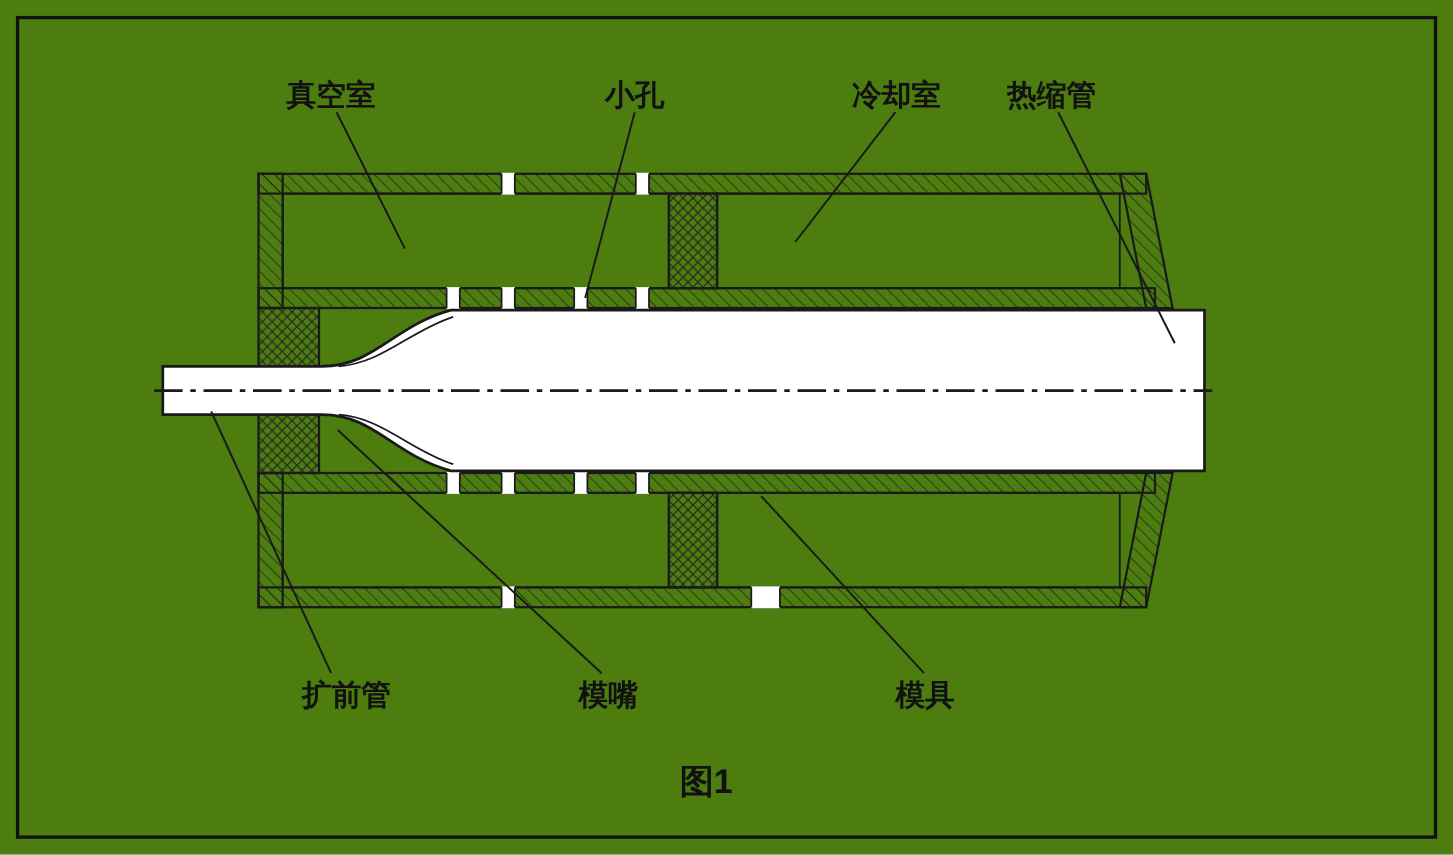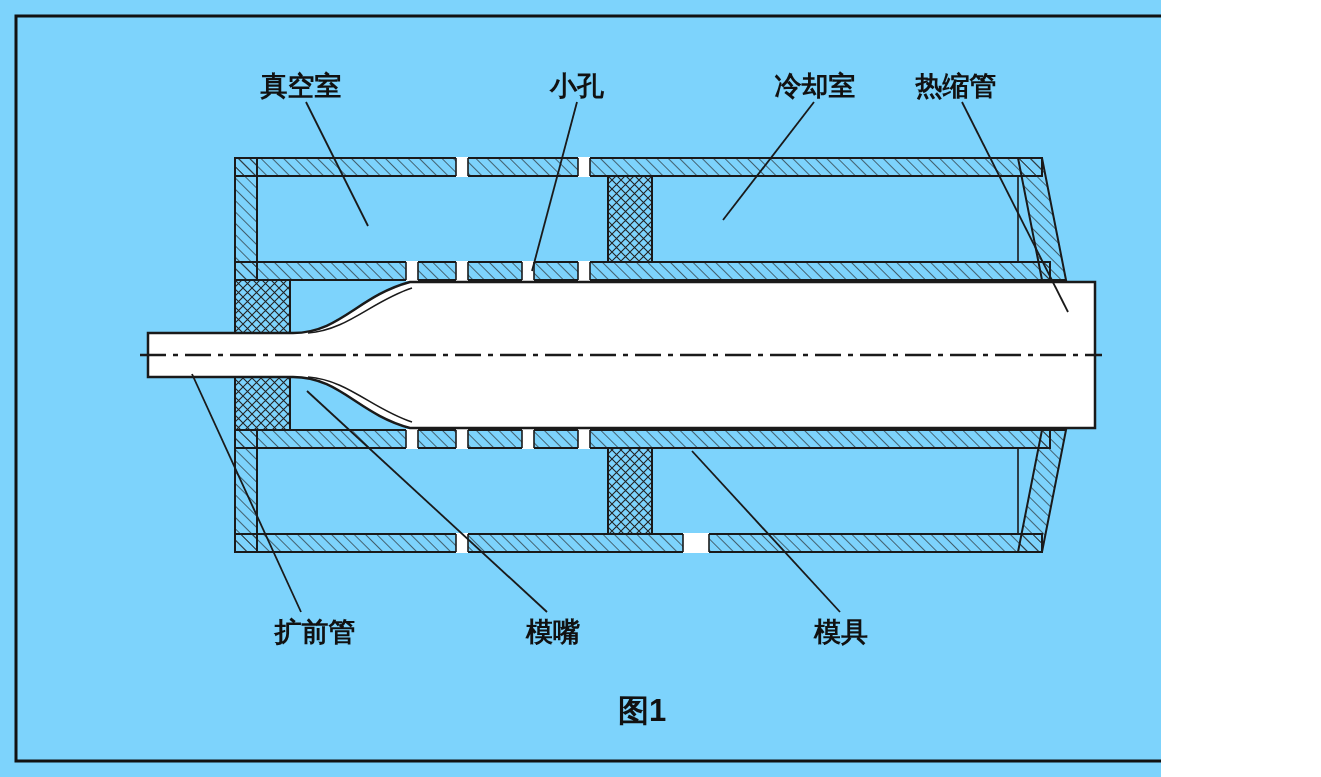--- a/index.html
+++ b/index.html
@@ -1,19 +1,19 @@
 <!DOCTYPE html>
 <html><head>
 <meta charset="utf-8">
 <style>
   html,body{margin:0;padding:0;background:#ffffff;}
   .canvas{
     position:relative;
-    width:1161px;height:777px;
-    background:#7dd3fc;
+    width:1321px;height:777px;
+    background:#4d7c0f;
     overflow:hidden;
     font-family:"Liberation Sans", sans-serif;
   }
   svg{display:block;}
   .lbl{
     font-family:"Liberation Sans", sans-serif;
     font-weight:bold;
     font-size:27px;
     fill:#111111;
   }

